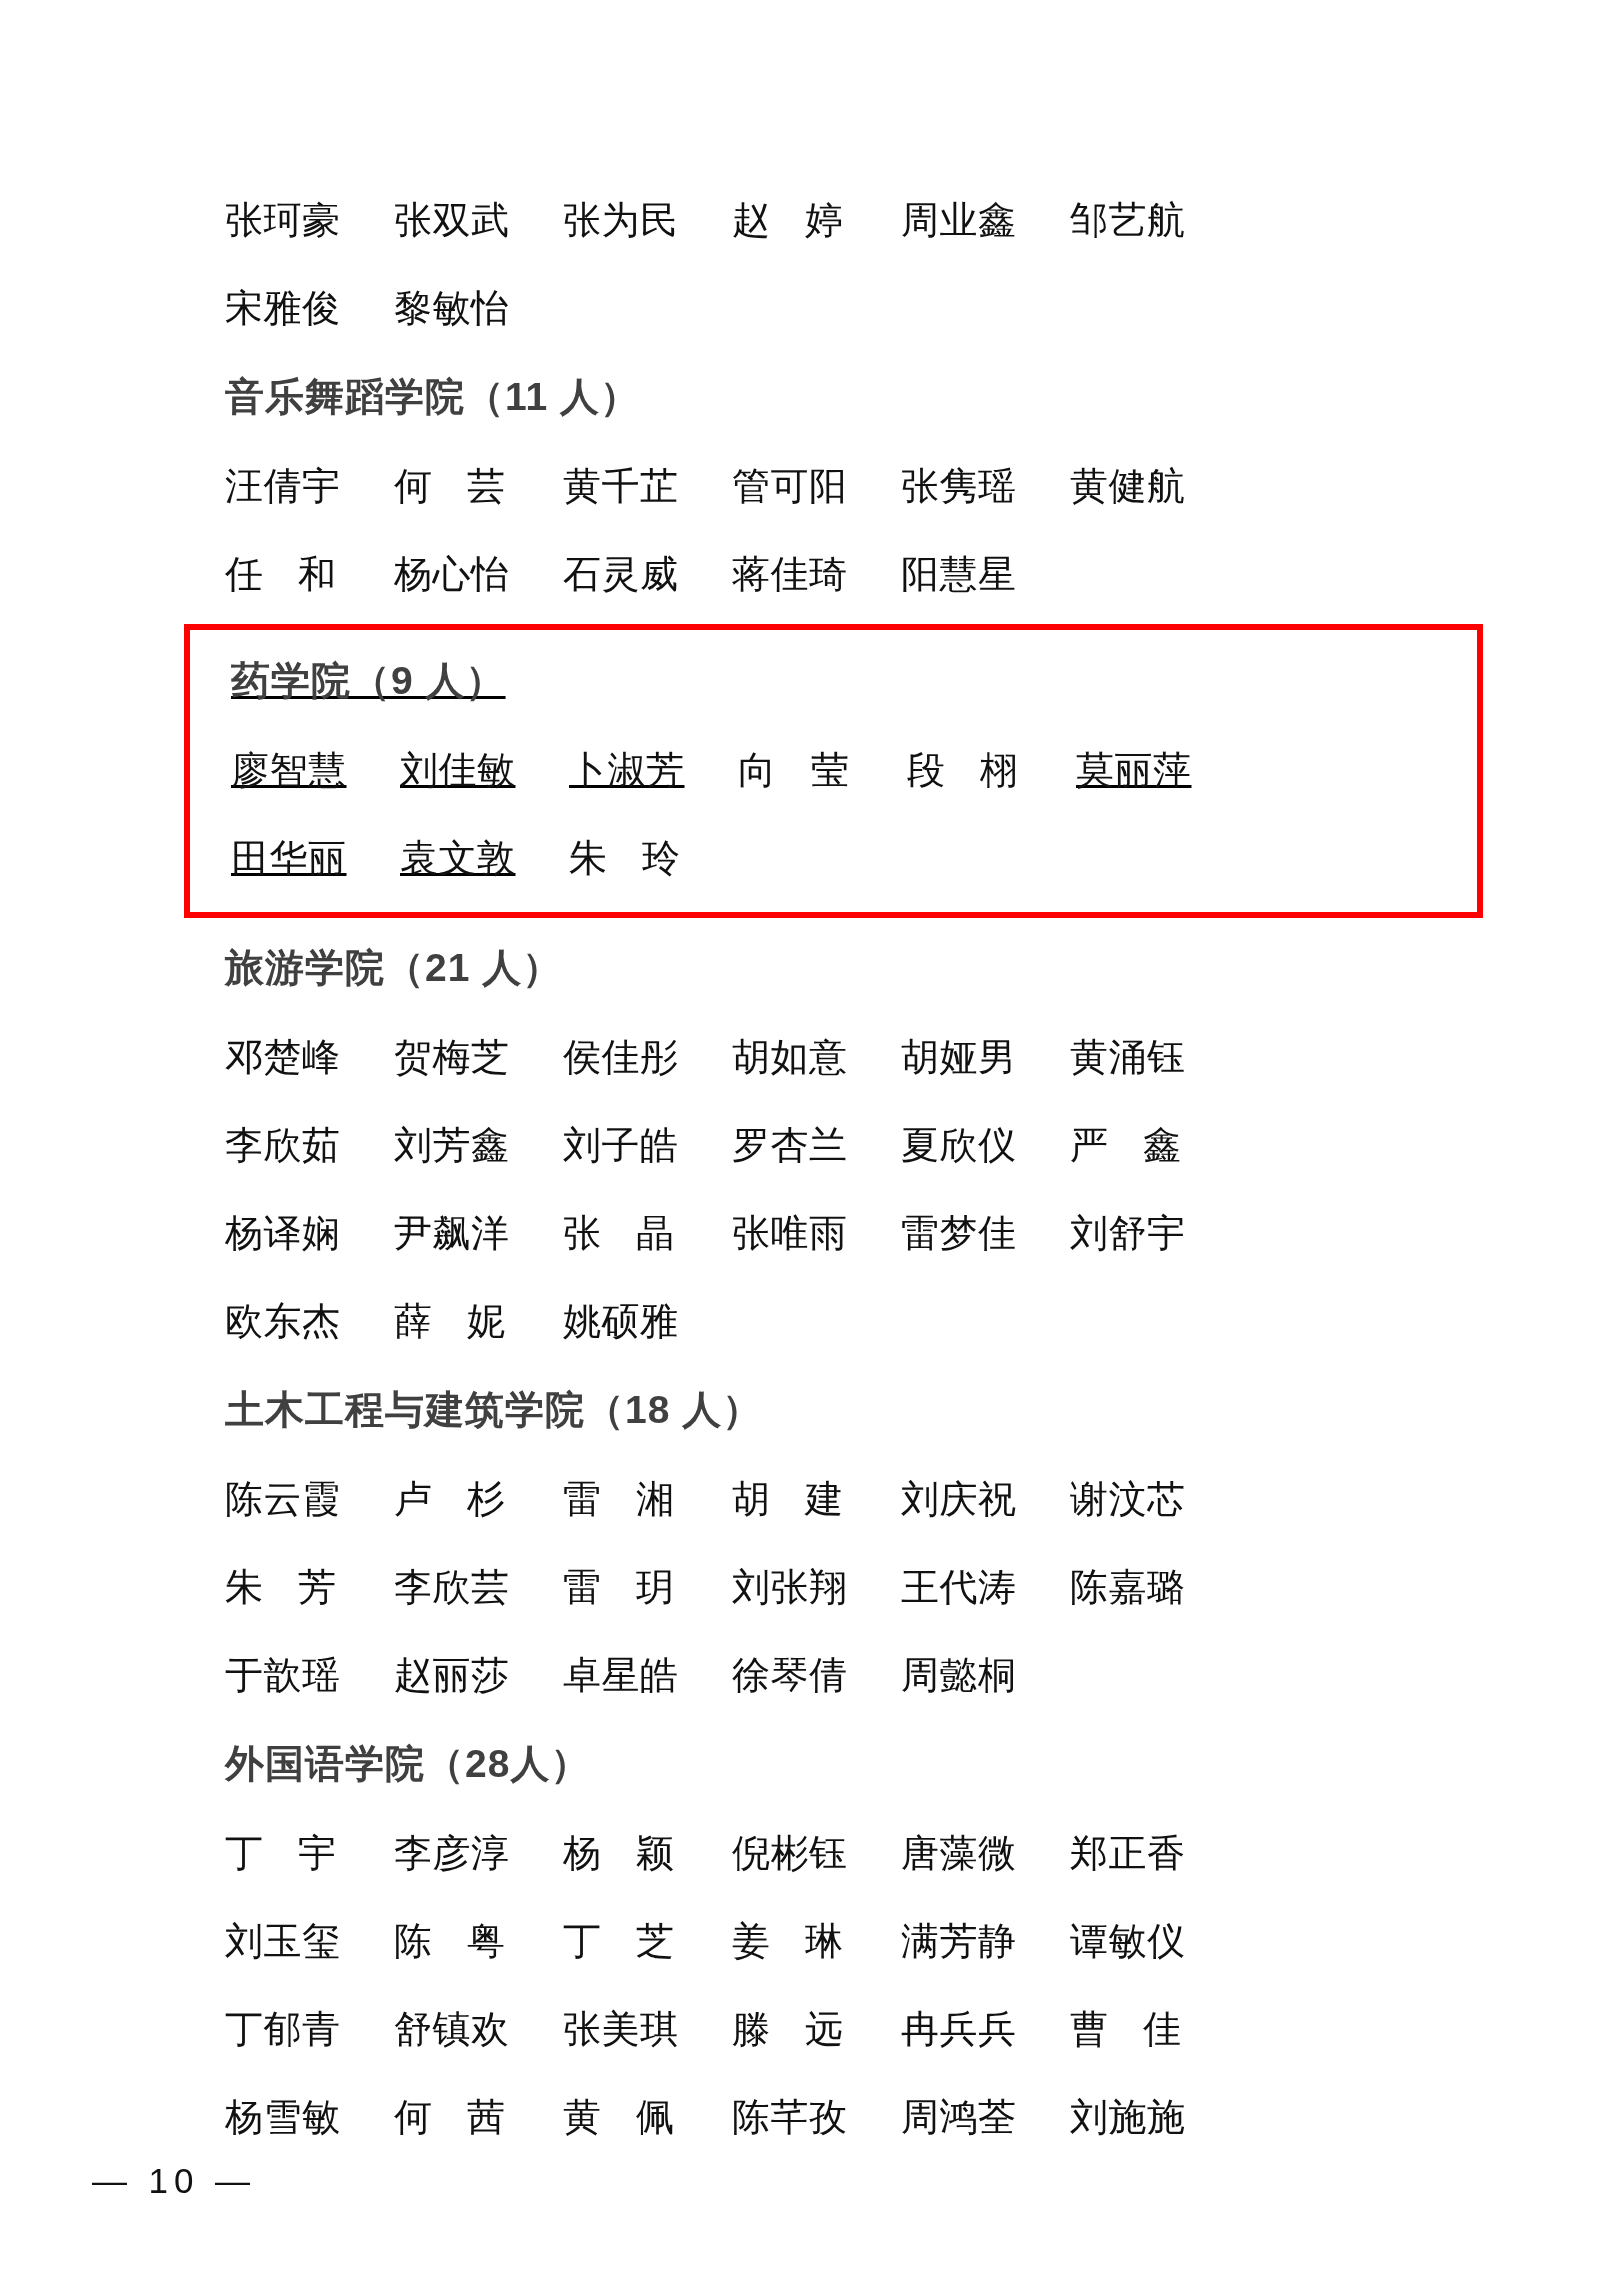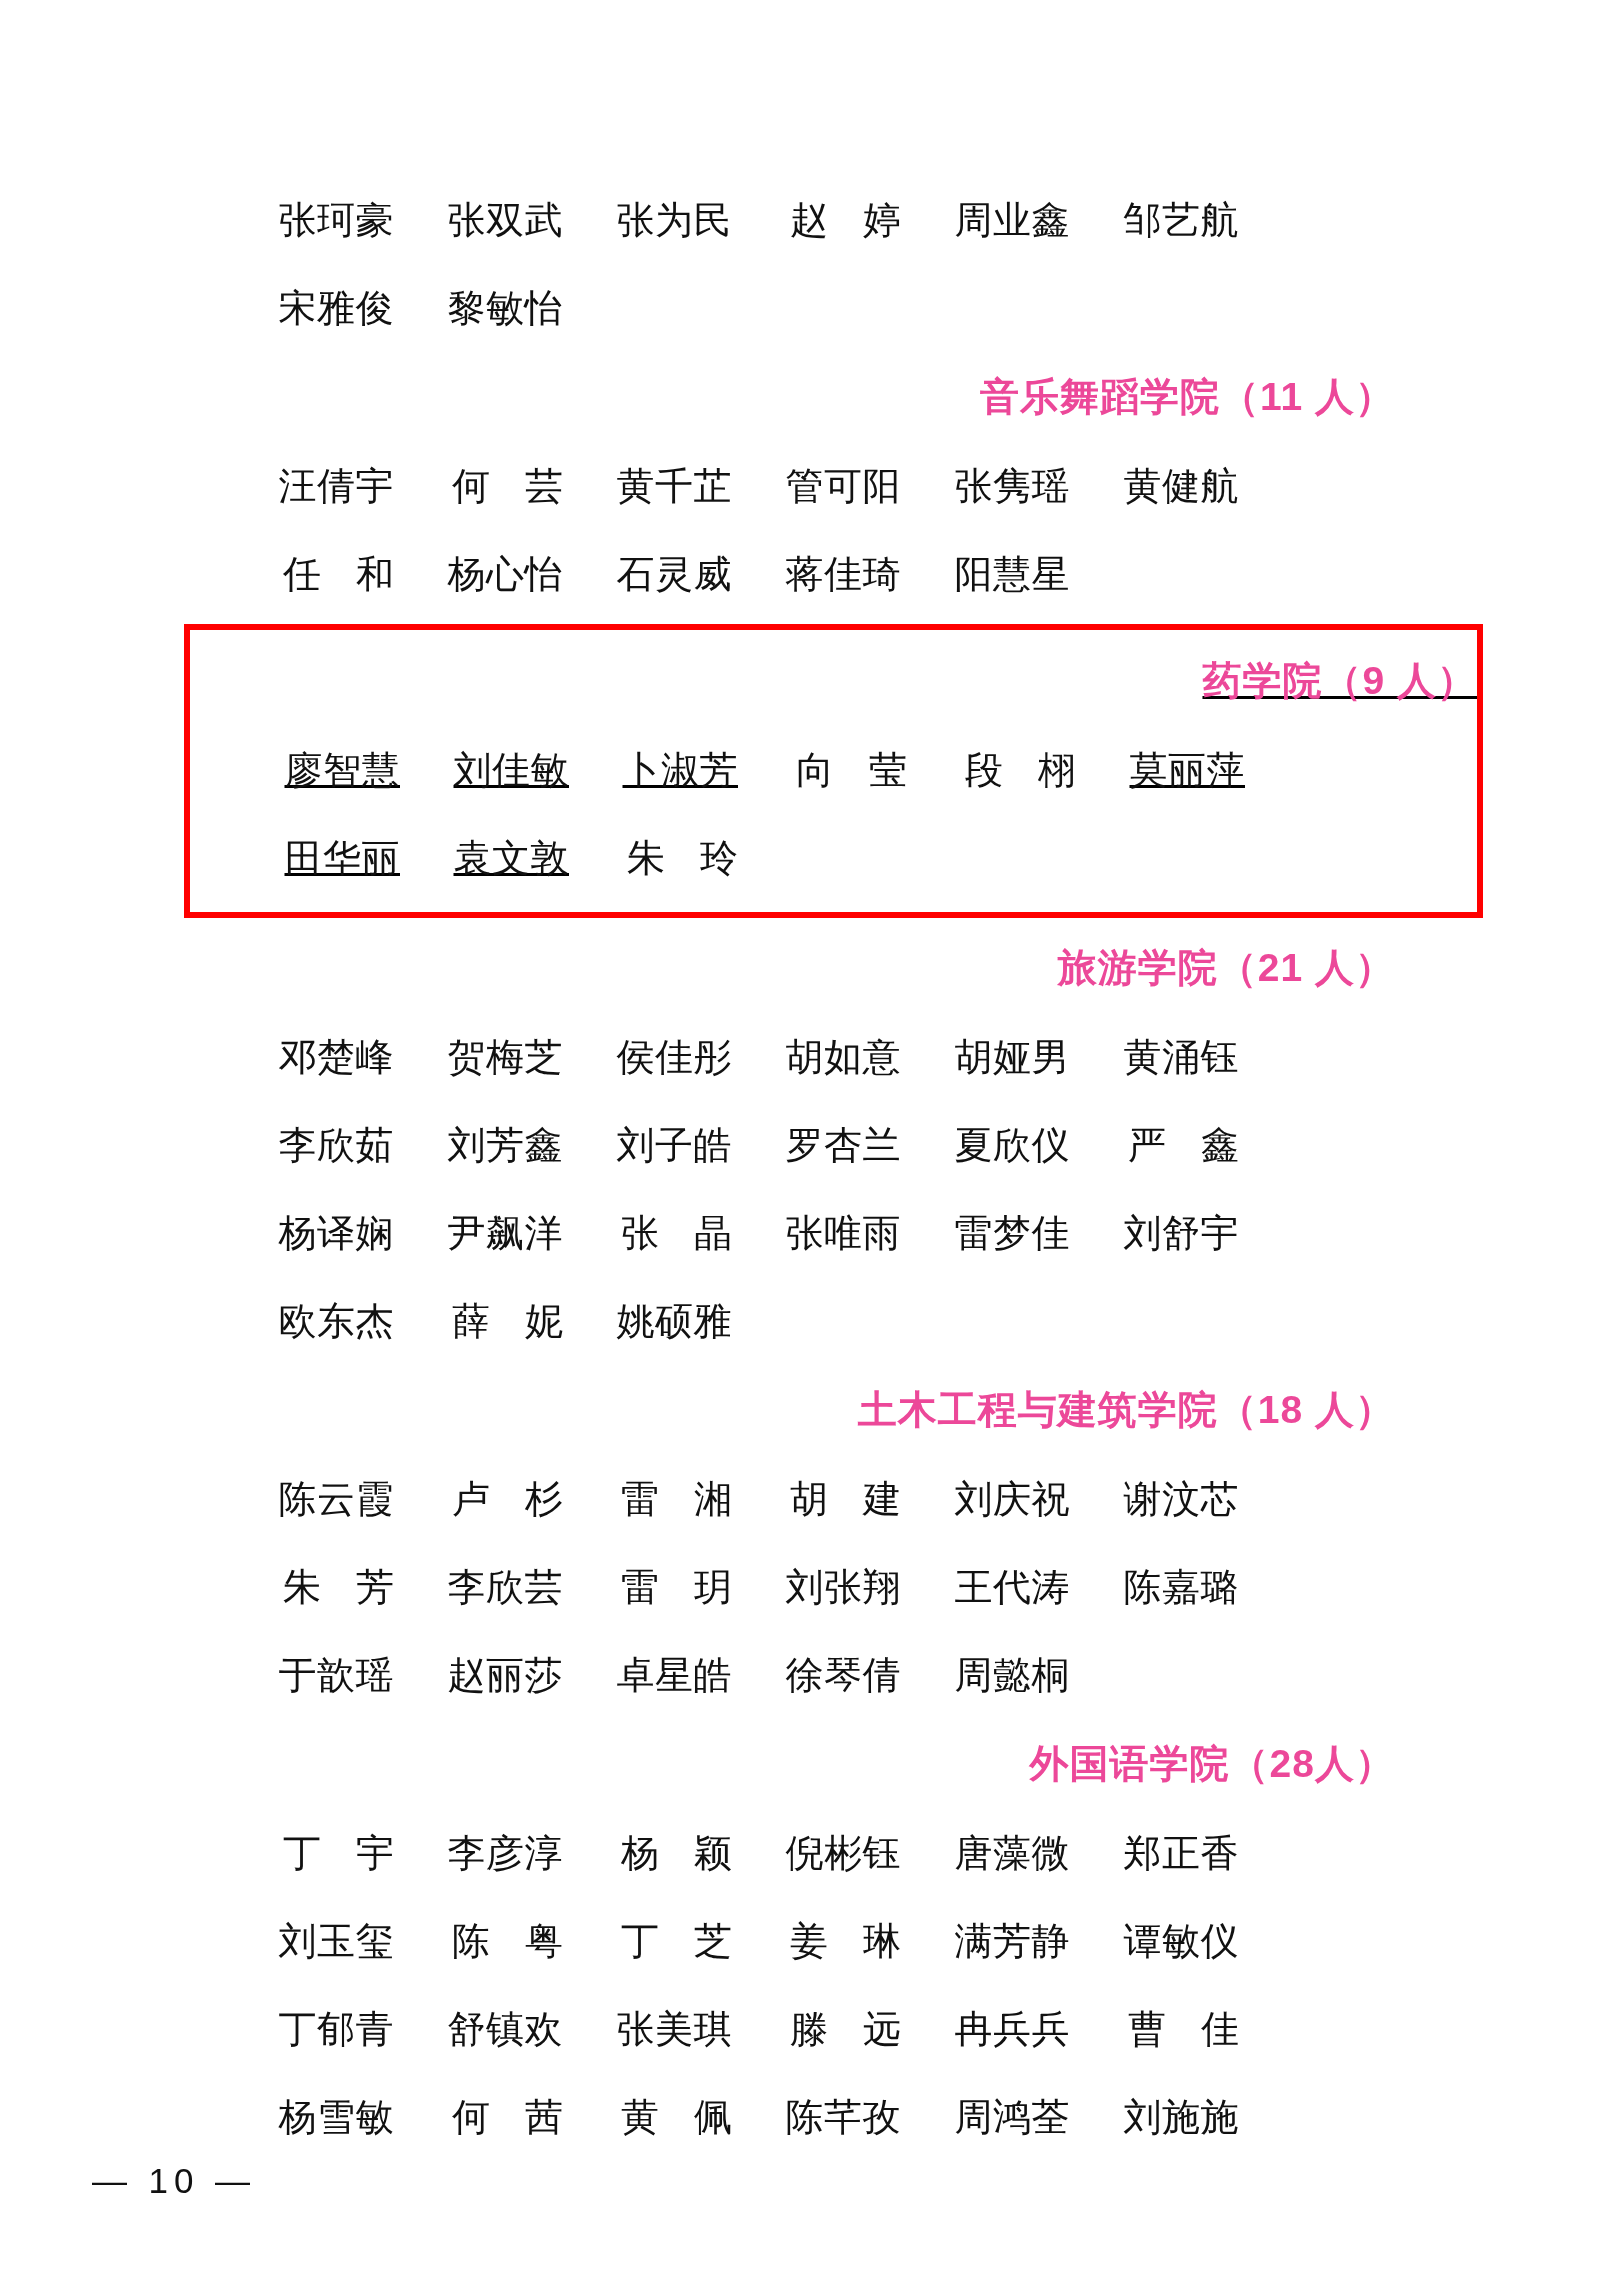--- a/index.html
+++ b/index.html
@@ -17,21 +17,20 @@
   }
   .page {
     position: relative;
     width: 1620px;
     height: 2291px;
     box-sizing: border-box;
     padding: 176px 225px 0 225px;
   }
   .doc-body {
     position: relative;
-    text-align: right;
   }
   
   .name-row {
     display: flex;
     align-items: baseline;
     height: 88px;
   }
   .name-cell {
     width: 169px;
     flex: 0 0 169px;
@@ -54,21 +53,21 @@
   }
   .section {
     margin: 0;
   }
   .section-heading {
     font-size: 39px;
     font-weight: bold;
     line-height: 90px;
     letter-spacing: 1px;
     white-space: nowrap;
-    color: #ec4899;
+    color: #404040;
   }
   .highlight-box {
     position: relative;
     border: 6.9px solid #ff0000;
     box-sizing: border-box;
     margin: 5.9px -88px 5.9px -41px;
     padding: 5.9px 0 9.8px 41px;
     text-decoration: underline;
   }
   .page-number {

